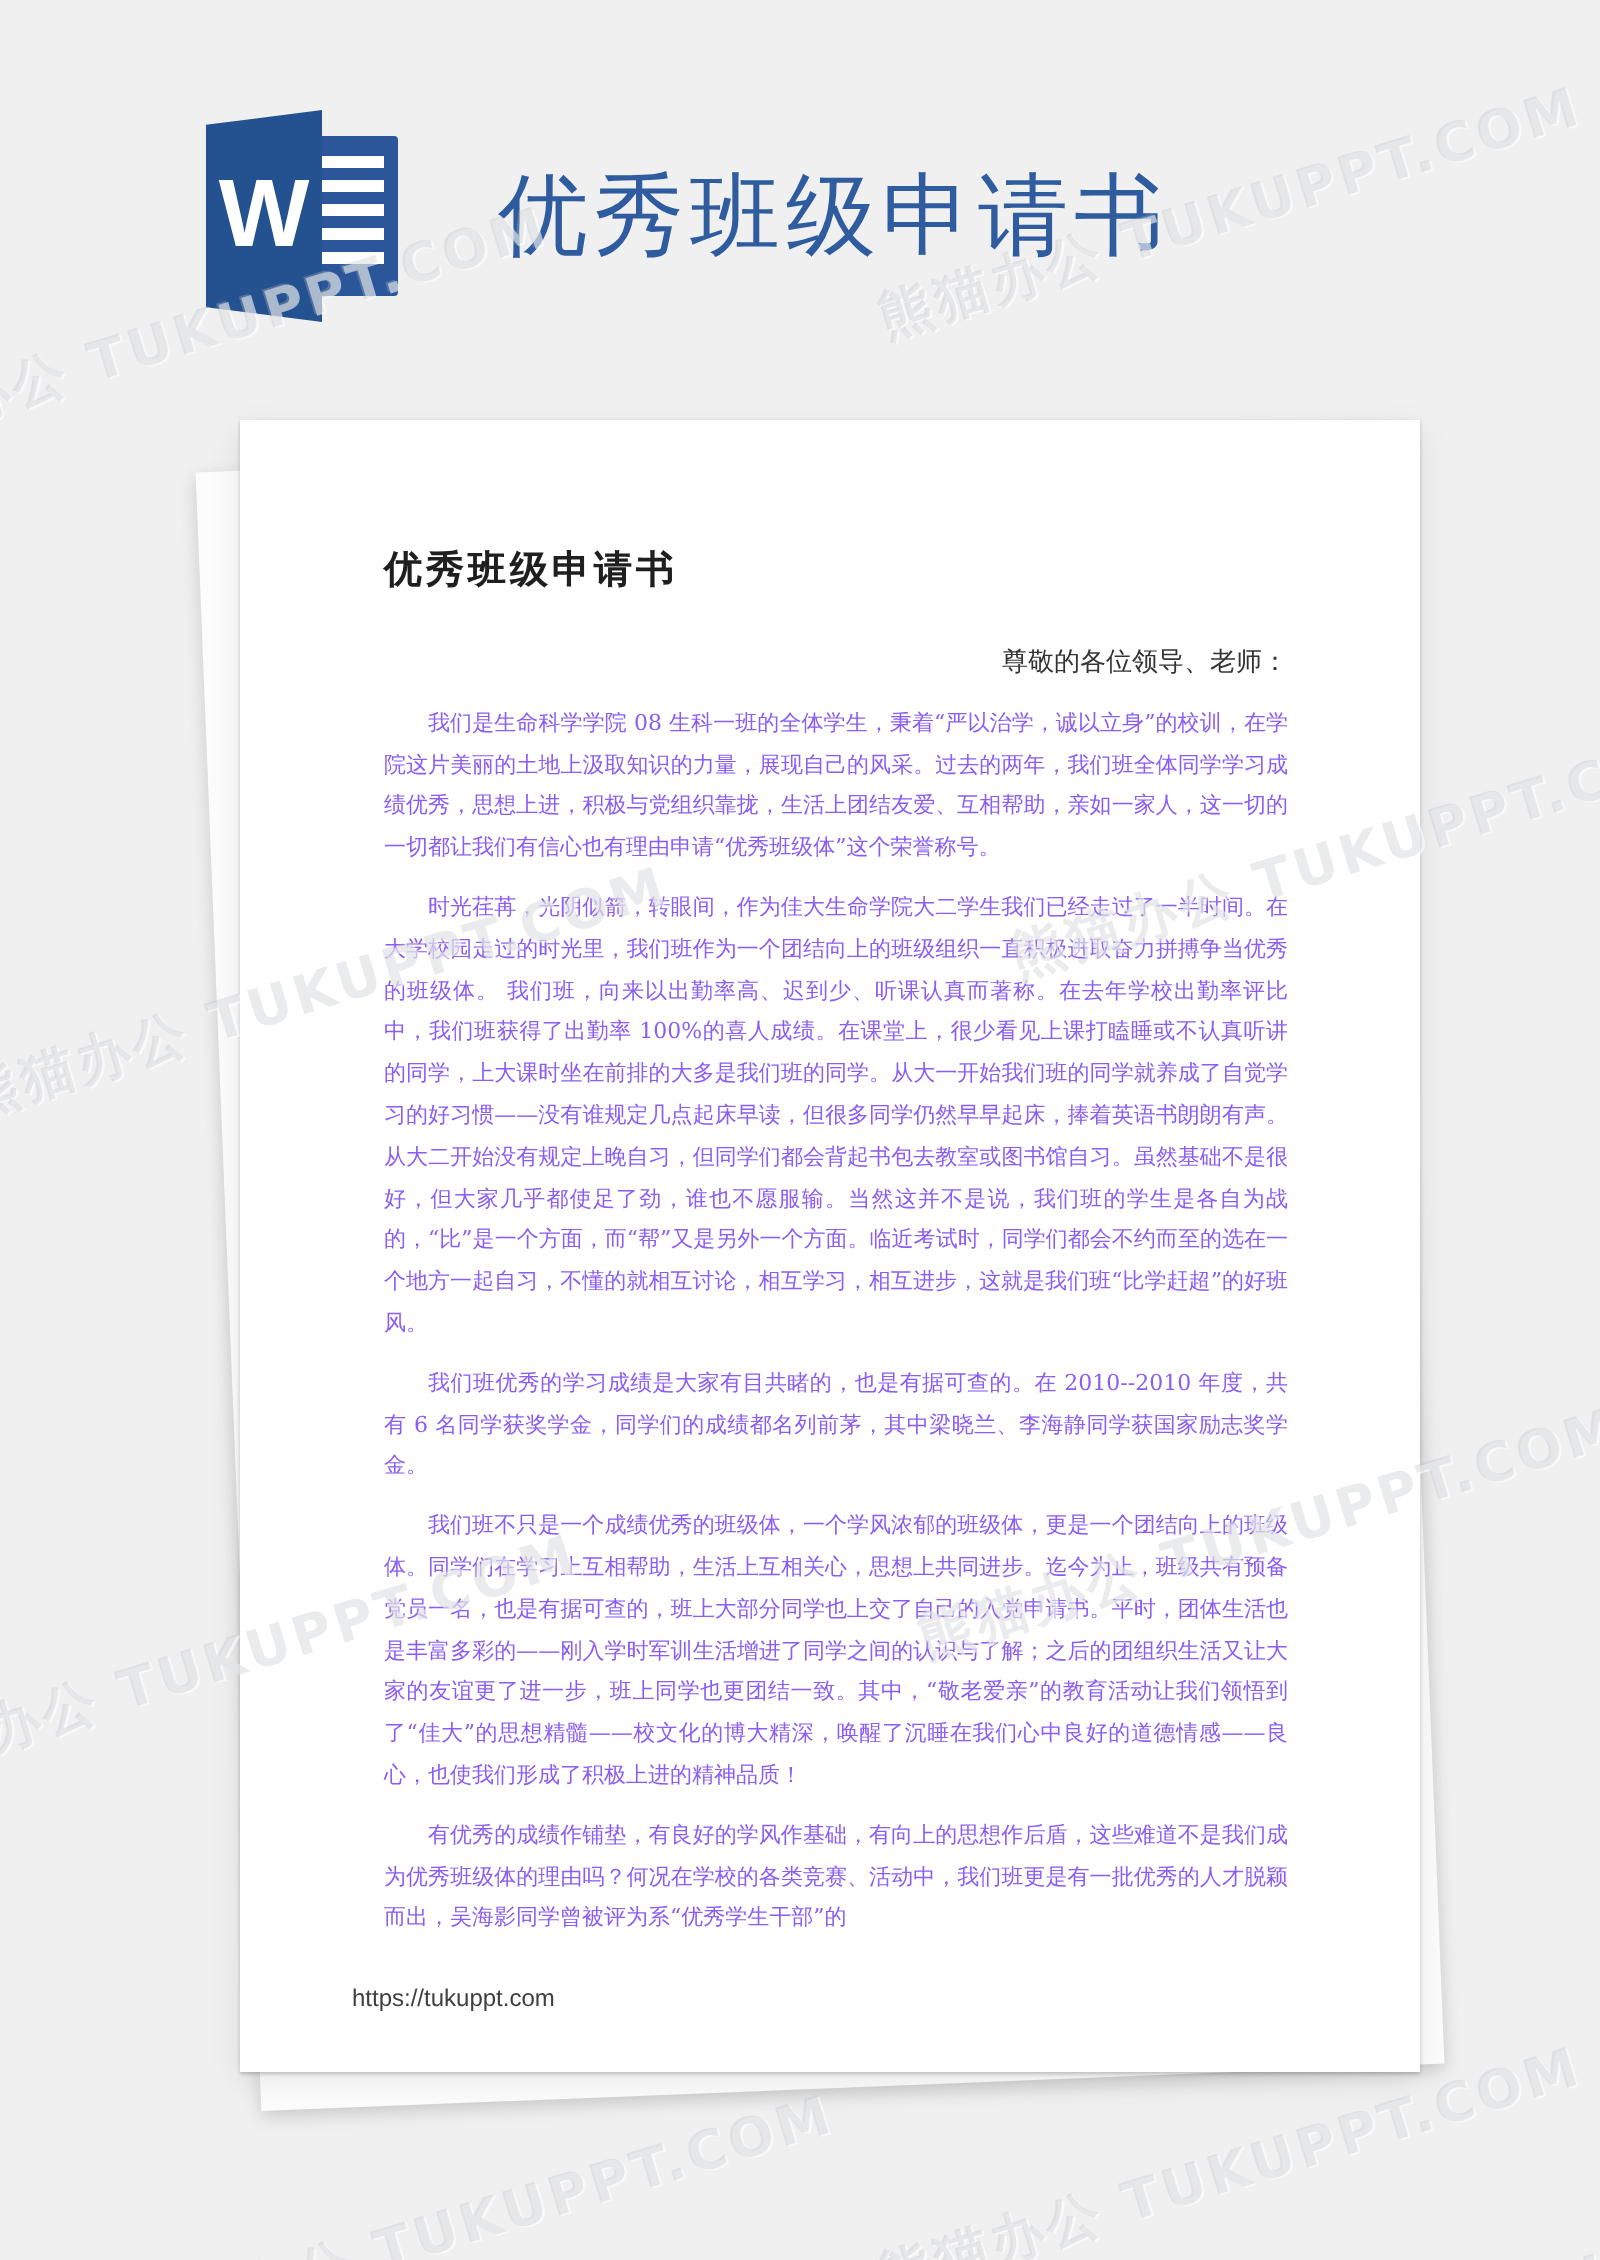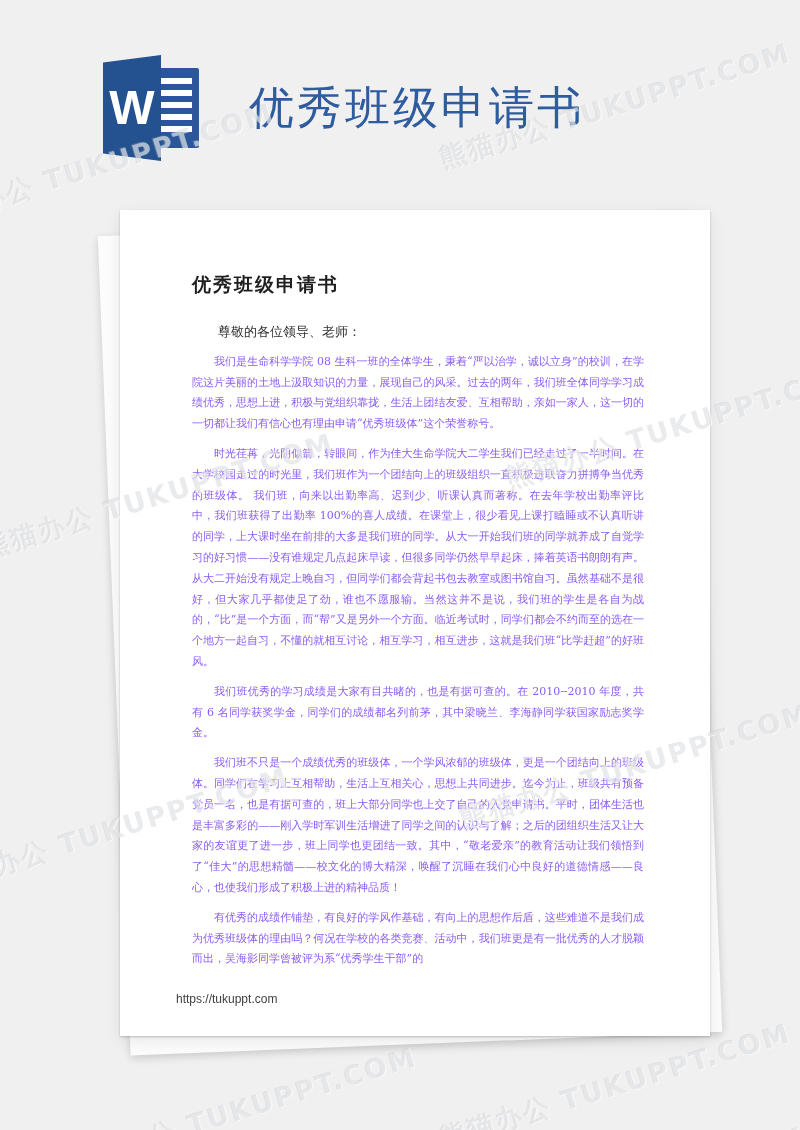--- a/index.html
+++ b/index.html
@@ -24,21 +24,21 @@
   
   .back-sheet{position:absolute;left:114px;top:224px;width:592px;height:820px;
     background:#fcfcfd;transform:rotate(-2.3deg);
     box-shadow:0 3px 9px rgba(0,0,0,0.16);z-index:0;}
   .sheet{position:absolute;left:120px;top:210px;width:590px;height:826px;background:#ffffff;
     box-shadow:0 1px 2px rgba(0,0,0,0.22),0 5px 16px rgba(0,0,0,0.08);
     box-sizing:border-box;padding:62px 66px 46px 72px;overflow:hidden;z-index:1;}
   .doc-title{font-size:19px;color:#1f1f1f;font-weight:600;letter-spacing:2px;
     margin:0 0 24px 0;font-family:"DejaVu Serif",serif;}
   .greeting{font-size:13px;line-height:20.8px;color:#333;text-indent:2em;margin:0 0 9px;
-    font-family:"DejaVu Serif",serif;}
+    font-family:"DejaVu Serif",serif;text-align:right;}
   p.body{font-size:11px;line-height:20.8px;color:#8b5cf6;text-align:justify;text-indent:2em;
     margin:0 0 9px;font-family:"DejaVu Serif",serif;word-break:break-all;}
   .footer-link{position:absolute;left:56px;bottom:30px;font-size:12px;color:#3f3f3f;
     font-family:"Liberation Sans",sans-serif;}
 
   
   .wm-layer{position:absolute;inset:0;pointer-events:none;z-index:5;}
   .wm{position:absolute;white-space:nowrap;transform:rotate(-17deg);
     font-size:27px;font-weight:bold;letter-spacing:2px;
     color:rgba(186,189,197,0.30);

